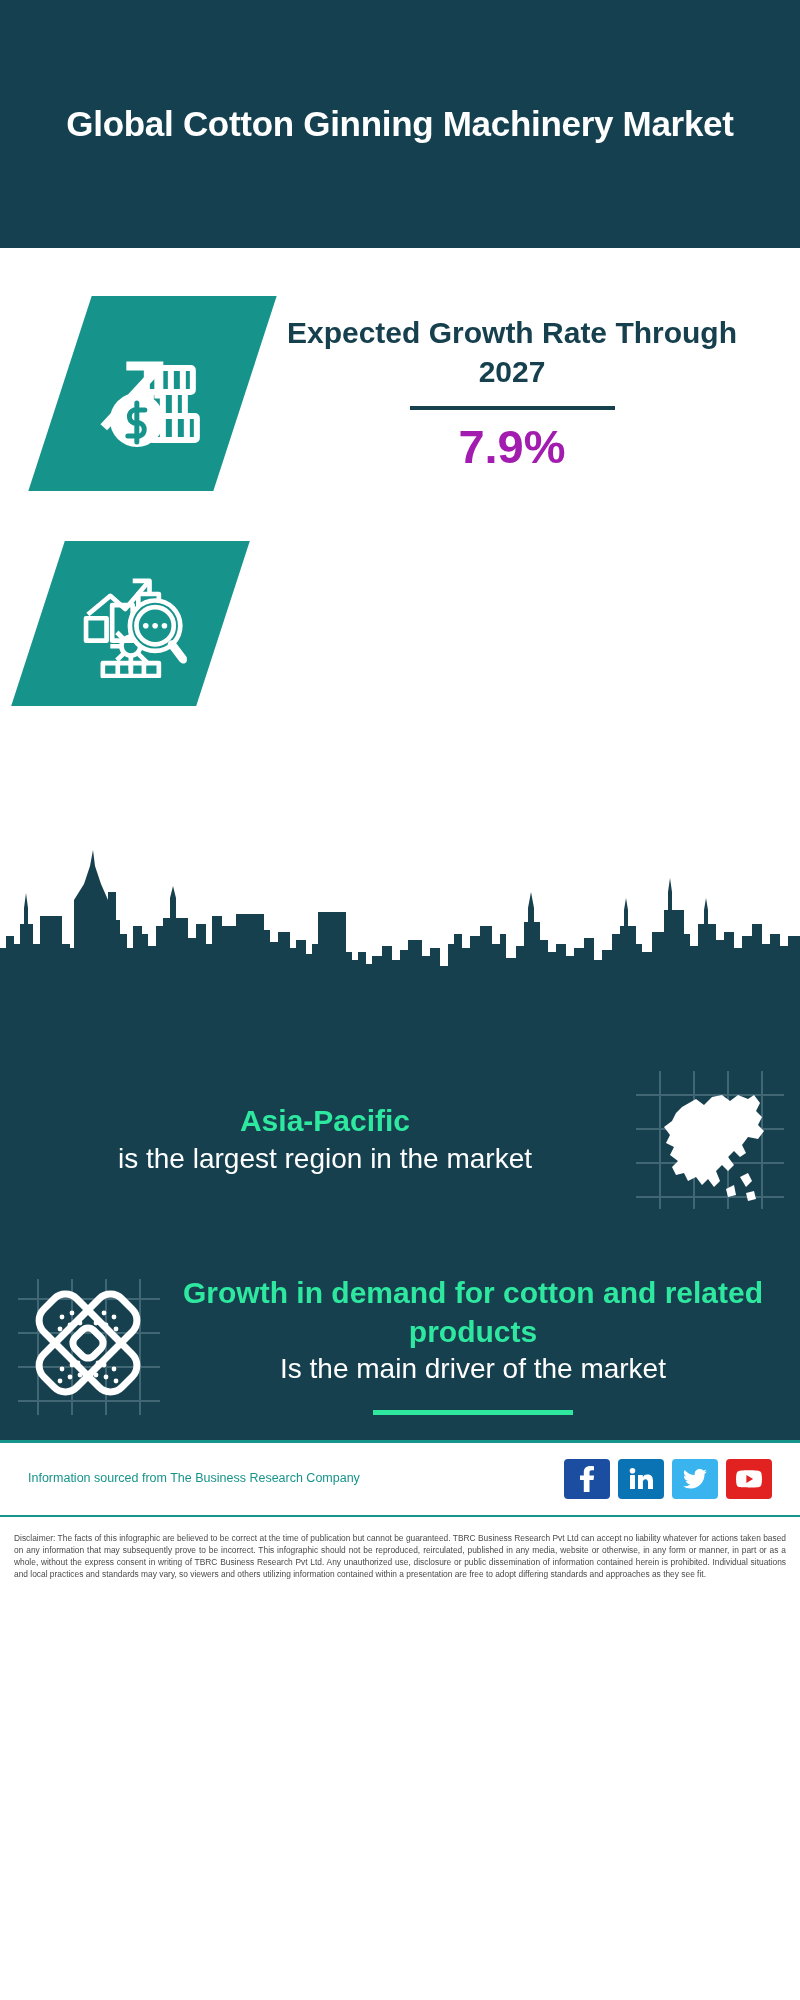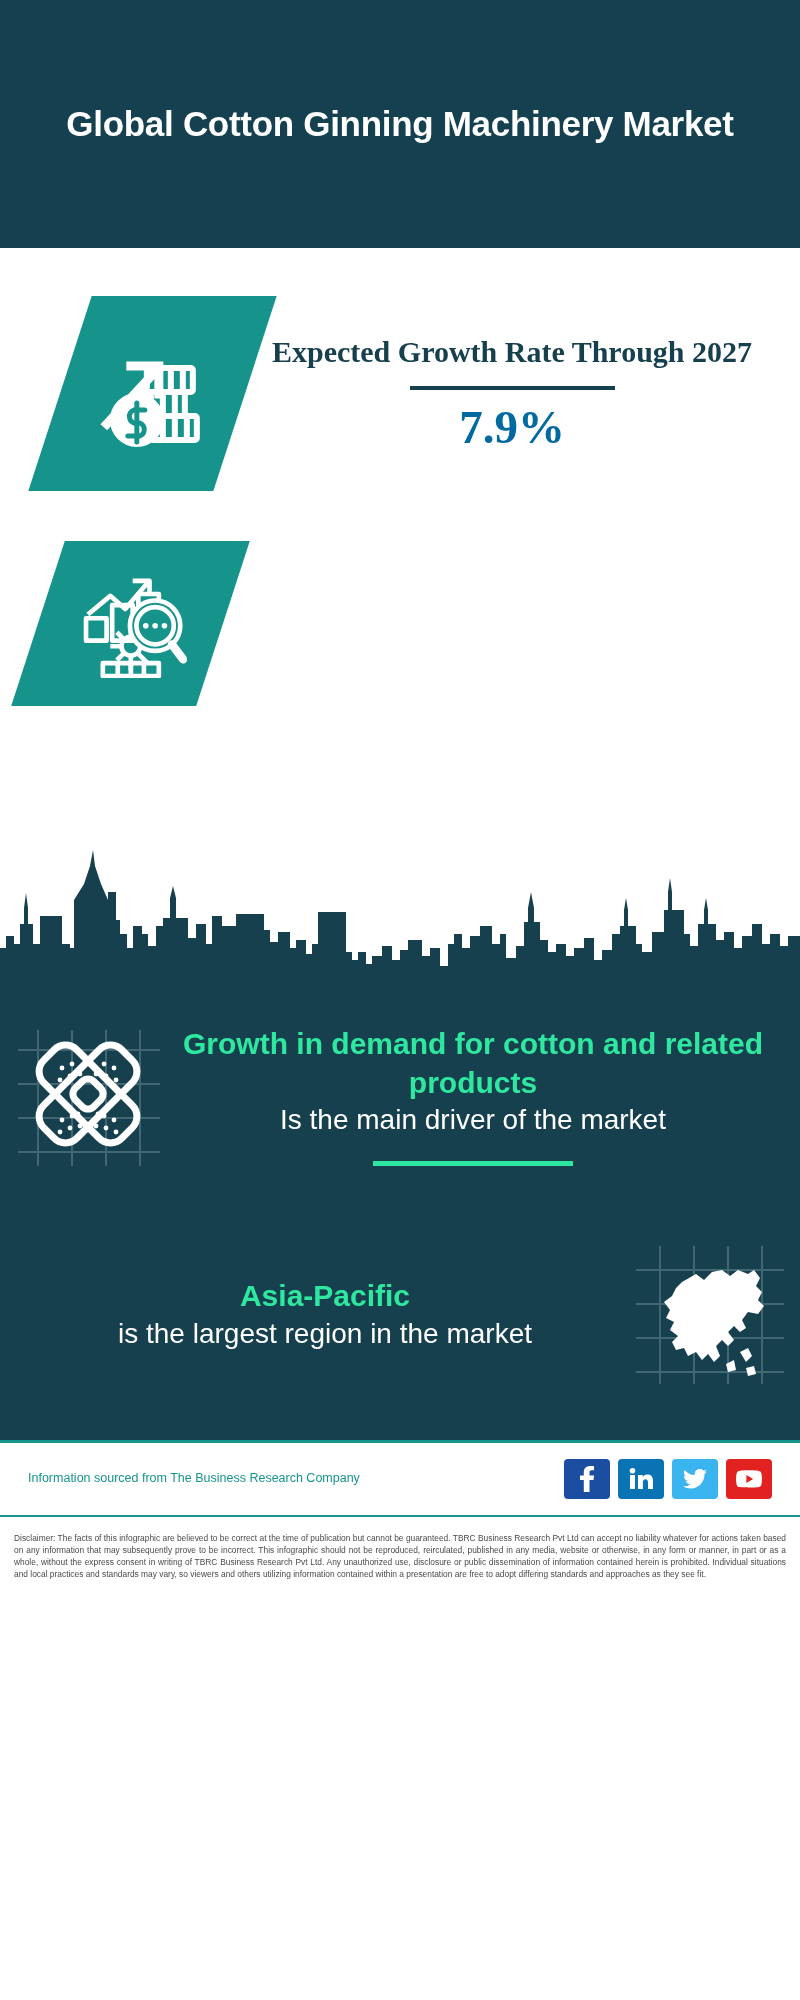--- a/index.html
+++ b/index.html
@@ -42,37 +42,37 @@
     transform:skewX(-18deg);
     display:flex; align-items:center; justify-content:center;
     flex:0 0 auto;
   }
   .para > .glyph { transform:skewX(18deg); display:block; }
 
   .para-left { width:185px; height:195px; margin-left:60px; }
   .para-right { width:185px; height:165px; margin-left:38px; }
 
   .stat-text { flex:1 1 auto; text-align:center; }
-  .stat-text.left-pad { padding-left:18px; padding-right:39px;font-family:Liberation Serif, serif; }
+  .stat-text.left-pad { padding-left:18px; padding-right:39px; }
   .stat-text.right-pad { padding-left:34px; padding-right:10px; }
 
   .stat-label {
     color:#17404f;
     font-size:30px;
     font-weight:bold;
     line-height:1.3;
   }
   .stat-rule {
     height:4px;
     background:#17404f;
     width:205px;
     margin:15px auto 10px auto;
   }
   .stat-value {
-    color:#0369a1;
+    color:#a21caf;
     font-size:47px;
     font-weight:bold;
     line-height:1.15;
   }
 
   
   .dark-section {
     position:relative;
     background:#17404f;
     padding-bottom:8px;
@@ -227,20 +227,43 @@
       L574 100 L584 100 L584 90 L594 90 L594 112 L602 112 L602 102 L612 102 L612 86
       L620 86 L620 78 L624 78 L624 62 L626 50 L628 62 L628 78 L636 78 L636 96 L642 96
       L642 104 L652 104 L652 84 L664 84 L664 62 L668 62 L668 44 L670 30 L672 44 L672 62
       L684 62 L684 86 L690 86 L690 98 L698 98 L698 76 L704 76 L704 62 L706 50 L708 62
       L708 76 L716 76 L716 92 L724 92 L724 84 L734 84 L734 100 L742 100 L742 88 L752 88
       L752 76 L762 76 L762 96 L770 96 L770 86 L780 86 L780 98 L788 98 L788 88 L800 88
       L800 125 Z"></path>
   </svg>
 
   <div class="dark-inner">
+
+    <div class="fact-row region">
+      <div class="fact-body">
+        <div class="fact-head">Asia-Pacific</div>
+        <div class="fact-sub">is the largest region in the market</div>
+      </div>
+      <div class="fact-icon">
+        <svg width="160" height="150" viewBox="0 0 160 150">
+          <g stroke="#4f7582" stroke-width="2" opacity="0.75">
+            <path d="M30 6 L30 144 M64 6 L64 144 M98 6 L98 144 M132 6 L132 144"></path>
+            <path d="M6 30 L154 30 M6 64 L154 64 M6 98 L154 98 M6 132 L154 132"></path>
+          </g>
+          <path fill="#ffffff" d="M52 42 L66 34 L74 40 L82 32 L92 30 L100 36 L108 30
+            L118 34 L124 30 L130 38 L126 46 L132 52 L128 60 L134 66 L128 74 L118 72
+            L112 80 L116 88 L110 92 L104 86 L98 92 L104 100 L98 106 L92 100 L86 106
+            L90 116 L84 122 L78 114 L72 120 L66 112 L58 116 L54 108 L46 110 L42 102
+            L48 96 L40 90 L44 82 L36 78 L40 70 L34 62 L42 56 L46 48 Z"></path>
+          <path fill="#ffffff" d="M110 112 L118 108 L122 116 L116 122 Z"></path>
+          <path fill="#ffffff" d="M96 124 L104 120 L106 130 L98 132 Z"></path>
+          <path fill="#ffffff" d="M116 128 L124 126 L126 134 L118 136 Z"></path>
+        </svg>
+      </div>
+    </div>
 
     <div class="fact-row driver">
       <div class="fact-icon">
         <svg width="160" height="160" viewBox="0 0 160 160">
           <g stroke="#4f7582" stroke-width="2" opacity="0.75">
             <path d="M28 14 L28 150 M62 14 L62 150 M96 14 L96 150 M130 14 L130 150"></path>
             <path d="M8 34 L150 34 M8 68 L150 68 M8 102 L150 102 M8 136 L150 136"></path>
           </g>
           <g fill="none" stroke="#ffffff" stroke-width="7" stroke-linejoin="round">
             <path d="M44 34 a16 16 0 0 1 23 0 L122 89 a16 16 0 0 1 0 23 l-10 10
@@ -276,43 +299,20 @@
               <circle cx="88" cy="98" r="2.4"></circle>
           </g>
         </svg>
       </div>
       <div class="fact-body">
         <div class="fact-head">Growth in demand for cotton and related products</div>
         <div class="fact-sub">Is the main driver of the market</div>
         <div class="fact-rule"></div>
       </div>
     </div>
-
-    <div class="fact-row region">
-      <div class="fact-body">
-        <div class="fact-head">Asia-Pacific</div>
-        <div class="fact-sub">is the largest region in the market</div>
-      </div>
-      <div class="fact-icon">
-        <svg width="160" height="150" viewBox="0 0 160 150">
-          <g stroke="#4f7582" stroke-width="2" opacity="0.75">
-            <path d="M30 6 L30 144 M64 6 L64 144 M98 6 L98 144 M132 6 L132 144"></path>
-            <path d="M6 30 L154 30 M6 64 L154 64 M6 98 L154 98 M6 132 L154 132"></path>
-          </g>
-          <path fill="#ffffff" d="M52 42 L66 34 L74 40 L82 32 L92 30 L100 36 L108 30
-            L118 34 L124 30 L130 38 L126 46 L132 52 L128 60 L134 66 L128 74 L118 72
-            L112 80 L116 88 L110 92 L104 86 L98 92 L104 100 L98 106 L92 100 L86 106
-            L90 116 L84 122 L78 114 L72 120 L66 112 L58 116 L54 108 L46 110 L42 102
-            L48 96 L40 90 L44 82 L36 78 L40 70 L34 62 L42 56 L46 48 Z"></path>
-          <path fill="#ffffff" d="M110 112 L118 108 L122 116 L116 122 Z"></path>
-          <path fill="#ffffff" d="M96 124 L104 120 L106 130 L98 132 Z"></path>
-          <path fill="#ffffff" d="M116 128 L124 126 L126 134 L118 136 Z"></path>
-        </svg>
-      </div>
-    </div>
   </div>
 </div>
 
 <div class="footer-band">
   <div class="source-text">
     <div>Information sourced from The Business Research Company</div>
   </div>
   <div class="socials">
     <div class="soc fb">
       <svg width="18" height="26" viewBox="0 0 18 26">

